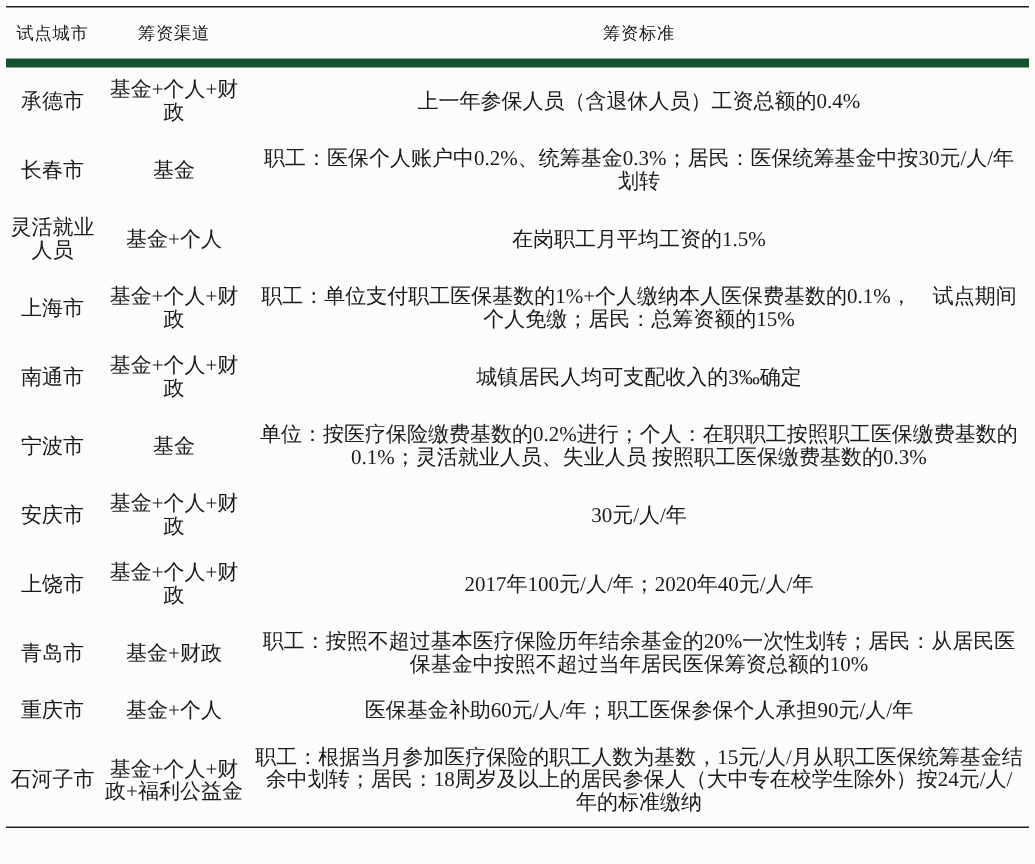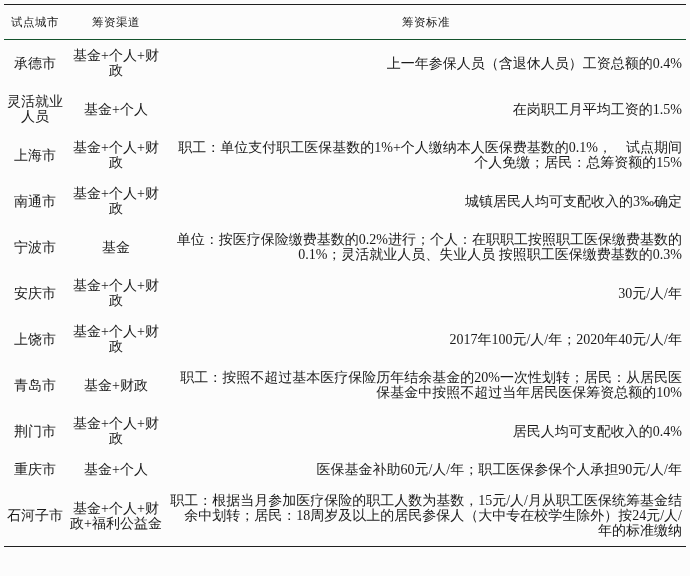--- a/index.html
+++ b/index.html
@@ -23,37 +23,36 @@
     border-bottom: 1.5px solid #1f1f1f;
     background: transparent;
   }
   col.col-city    { width: 62px; }
   col.col-channel { width: 100px; }
   col.col-standard{ width: auto; }
   thead th {
     font-weight: normal;
     font-size: 11.5px;
     padding: 10px 0 9px 0;
-    border-bottom: 1px solid #14532d;
+    border-bottom: 6px solid #14532d;
     text-align: center;
     letter-spacing: 0.5px;
   }
   tbody td {
     font-size: 14px;
     line-height: 15px;
     padding: 8px 2px;
     text-align: center;
     vertical-align: middle;
     word-break: break-all;
   }
   td.cell-standard {
     white-space: pre-wrap;
     padding-left: 4px;
     padding-right: 4px;
-    text-align: right;
   }
   td.cell-city { letter-spacing: 0px; }
 </style>
 </head>
 <body>
 
 <table class="funding-table">
   <colgroup>
     <col class="col-city">
     <col class="col-channel">
@@ -64,20 +63,25 @@
       <th>试点城市</th>
       <th>筹资渠道</th>
       <th>筹资标准</th>
     </tr>
   </thead>
   <tbody id="table-body">
       <tr>
         <td class="cell-city">承德市</td>
         <td class="cell-channel">基金+个人+财政</td>
         <td class="cell-standard">上一年参保人员（含退休人员）工资总额的0.4%</td>
+      </tr>
+      <tr>
+        <td class="cell-city">长春市</td>
+        <td class="cell-channel">基金</td>
+        <td class="cell-standard">职工：医保个人账户中0.2%、统筹基金0.3%；居民：医保统筹基金中按30元/人/年划转</td>
       </tr>
       <tr>
         <td class="cell-city">灵活就业人员</td>
         <td class="cell-channel">基金+个人</td>
         <td class="cell-standard">在岗职工月平均工资的1.5%</td>
       </tr>
       <tr>
         <td class="cell-city">上海市</td>
         <td class="cell-channel">基金+个人+财政</td>
         <td class="cell-standard">职工：单位支付职工医保基数的1%+个人缴纳本人医保费基数的0.1%，　试点期间个人免缴；居民：总筹资额的15%</td>
@@ -101,25 +105,20 @@
         <td class="cell-city">上饶市</td>
         <td class="cell-channel">基金+个人+财政</td>
         <td class="cell-standard">2017年100元/人/年；2020年40元/人/年</td>
       </tr>
       <tr>
         <td class="cell-city">青岛市</td>
         <td class="cell-channel">基金+财政</td>
         <td class="cell-standard">职工：按照不超过基本医疗保险历年结余基金的20%一次性划转；居民：从居民医保基金中按照不超过当年居民医保筹资总额的10%</td>
       </tr>
       <tr>
-        <td class="cell-city">荆门市</td>
-        <td class="cell-channel">基金+个人+财政</td>
-        <td class="cell-standard">居民人均可支配收入的0.4%</td>
-      </tr>
-      <tr>
         <td class="cell-city">重庆市</td>
         <td class="cell-channel">基金+个人</td>
         <td class="cell-standard">医保基金补助60元/人/年；职工医保参保个人承担90元/人/年</td>
       </tr>
       <tr>
         <td class="cell-city">石河子市</td>
         <td class="cell-channel">基金+个人+财政+福利公益金</td>
         <td class="cell-standard">职工：根据当月参加医疗保险的职工人数为基数，15元/人/月从职工医保统筹基金结余中划转；居民：18周岁及以上的居民参保人（大中专在校学生除外）按24元/人/ 年的标准缴纳</td>
       </tr>
     </tbody>

